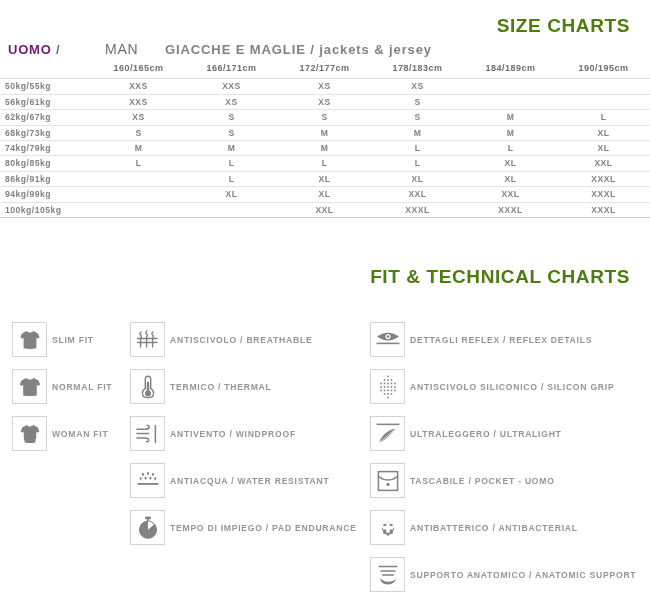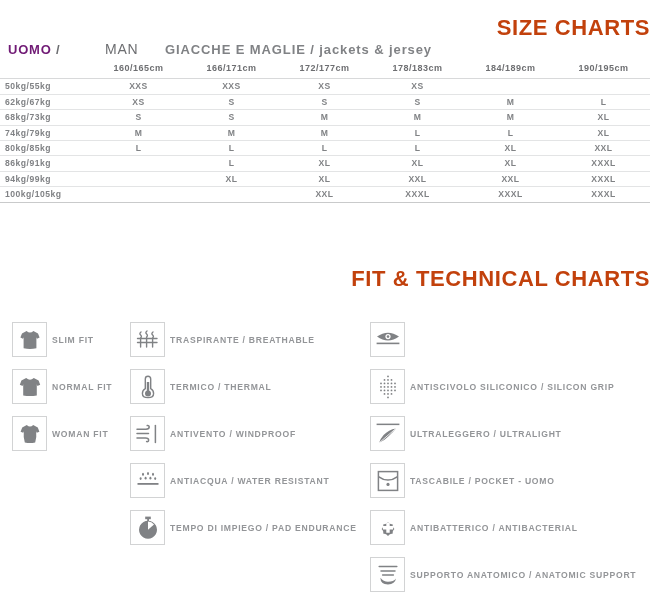--- a/index.html
+++ b/index.html
@@ -7,23 +7,23 @@
     margin: 0; padding: 0;
     width: 650px; height: 614px;
     background: #ffffff;
     font-family: "Liberation Sans", sans-serif;
     -webkit-font-smoothing: antialiased;
   }
   .page { position: relative; width: 650px; height: 614px; overflow: hidden; }
 
   
   .main-title {
-    position: absolute; right: 0;
-    font-size: 22px; font-weight: bold; letter-spacing: 0.6px;
-    color: #c2410c; white-space: nowrap;
+    position: absolute; right: 20px;
+    font-size: 19px; font-weight: bold; letter-spacing: 0.6px;
+    color: #4d7c0f; white-space: nowrap;
   }
   #size-charts-title { top: 15px; }
   #fit-charts-title  { top: 266px; }
 
   
   .sc-head { position: absolute; top: 40px; left: 8px; white-space: nowrap; }
   .sc-head .cat-it {
     font-size: 13px; font-weight: bold; color: #701a75;
     letter-spacing: 0.8px;
   }
@@ -106,20 +106,29 @@
       <tr>
         <td class="wcol">50kg/55kg</td>
         <td>XXS</td>
         <td>XXS</td>
         <td>XS</td>
         <td>XS</td>
         <td></td>
         <td></td>
       </tr>
       <tr>
+        <td class="wcol">56kg/61kg</td>
+        <td>XXS</td>
+        <td>XS</td>
+        <td>XS</td>
+        <td>S</td>
+        <td></td>
+        <td></td>
+      </tr>
+      <tr>
         <td class="wcol">62kg/67kg</td>
         <td>XS</td>
         <td>S</td>
         <td>S</td>
         <td>S</td>
         <td>M</td>
         <td>L</td>
       </tr>
       <tr>
         <td class="wcol">68kg/73kg</td>
@@ -212,21 +221,21 @@
       <svg width="24" height="22" viewBox="0 0 24 22">
         <g stroke="#808285" stroke-width="1.4" fill="none" stroke-linecap="round">
           <path d="M5 3 Q3 4.5 4.6 6 Q6.2 7.5 4.6 9 L4.6 18"></path>
           <path d="M11 2 Q9 3.5 10.6 5 Q12.2 6.5 10.6 8 L10.6 18"></path>
           <path d="M17 3 Q15 4.5 16.6 6 Q18.2 7.5 16.6 9 L16.6 18"></path>
           <path d="M1.5 9.5 L21 9.5"></path>
           <path d="M1.5 13.5 L21 13.5"></path>
         </g>
       </svg>
     </span>
-    <span class="lbl">TRASPIRANTE / BREATHABLE</span>
+    <span class="lbl">ANTISCIVOLO / BREATHABLE</span>
   </div>
 
   <div class="feat col-b" style="top:369px;">
     <span class="box">
       <svg width="16" height="24" viewBox="0 0 16 24">
         <path d="M8 1.2 Q5.3 1.2 5.3 3.9 L5.3 13.6 Q2.4 15.2 2.4 18.4 Q2.4 22.6 8 22.6 Q13.6 22.6 13.6 18.4 Q13.6 15.2 10.7 13.6 L10.7 3.9 Q10.7 1.2 8 1.2 Z" fill="none" stroke="#808285" stroke-width="1.4"></path>
         <circle cx="8" cy="18.4" r="3" fill="#808285"></circle>
         <rect x="6.8" y="7" width="2.4" height="10" fill="#808285"></rect>
       </svg>
     </span>
@@ -279,20 +288,21 @@
 
   <div class="feat col-c" style="top:322px;">
     <span class="box">
       <svg width="26" height="20" viewBox="0 0 26 20">
         <path d="M2 6.6 Q13 -1.2 24 6.6 Q13 14.4 2 6.6 Z" fill="#808285"></path>
         <circle cx="13" cy="6.6" r="2.6" fill="#ffffff"></circle>
         <circle cx="13" cy="6.6" r="1.3" fill="#808285"></circle>
         <rect x="1.6" y="12.6" width="22.8" height="1.6" fill="#808285"></rect>
       </svg>
     </span>
+    <span class="lbl">DETTAGLI REFLEX / REFLEX DETAILS</span>
   </div>
 
   <div class="feat col-c" style="top:369px;">
     <span class="box">
       <svg width="26" height="26" viewBox="0 0 26 26">
         <g fill="#808285">
           <circle cx="13" cy="2.4" r="0.9"></circle>
           <circle cx="9.5" cy="5.9" r="0.9"></circle>
             <circle cx="13" cy="5.9" r="0.9"></circle>
             <circle cx="16.5" cy="5.9" r="0.9"></circle>

